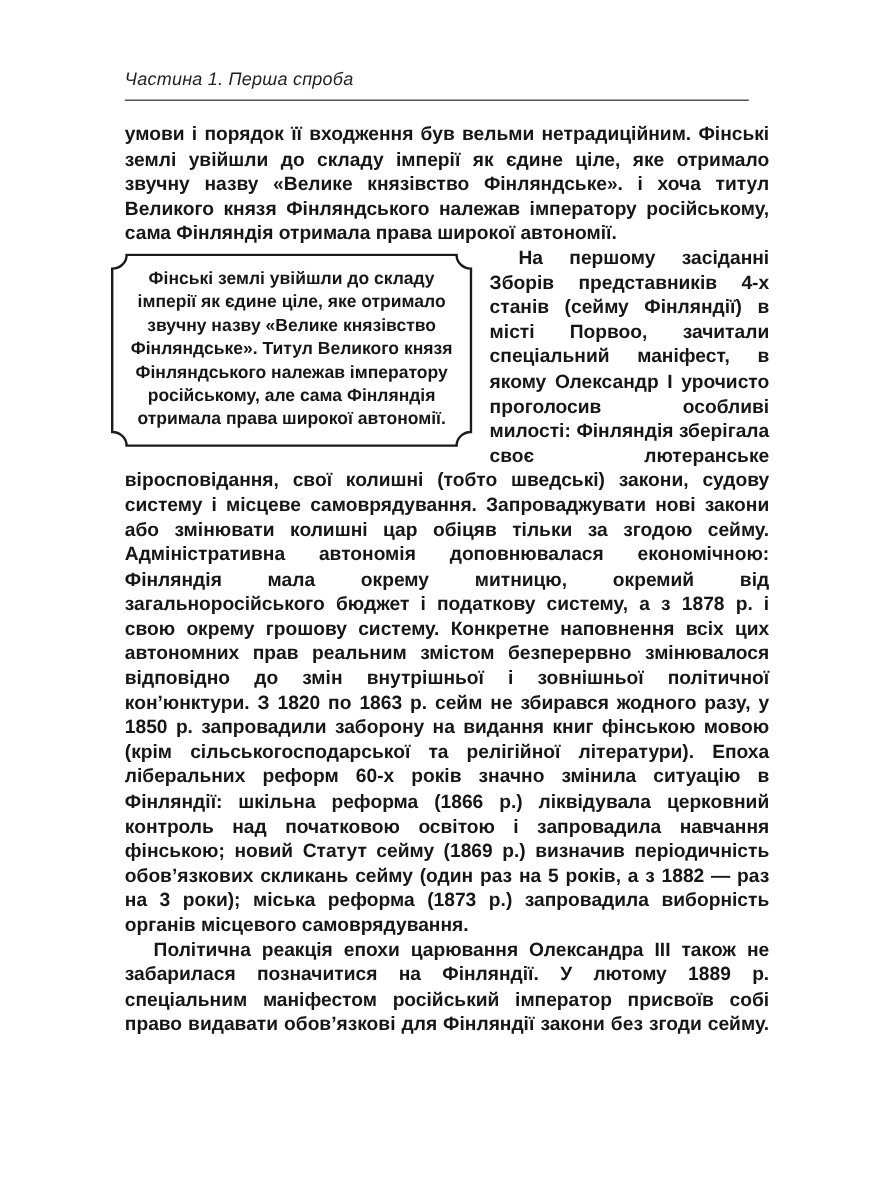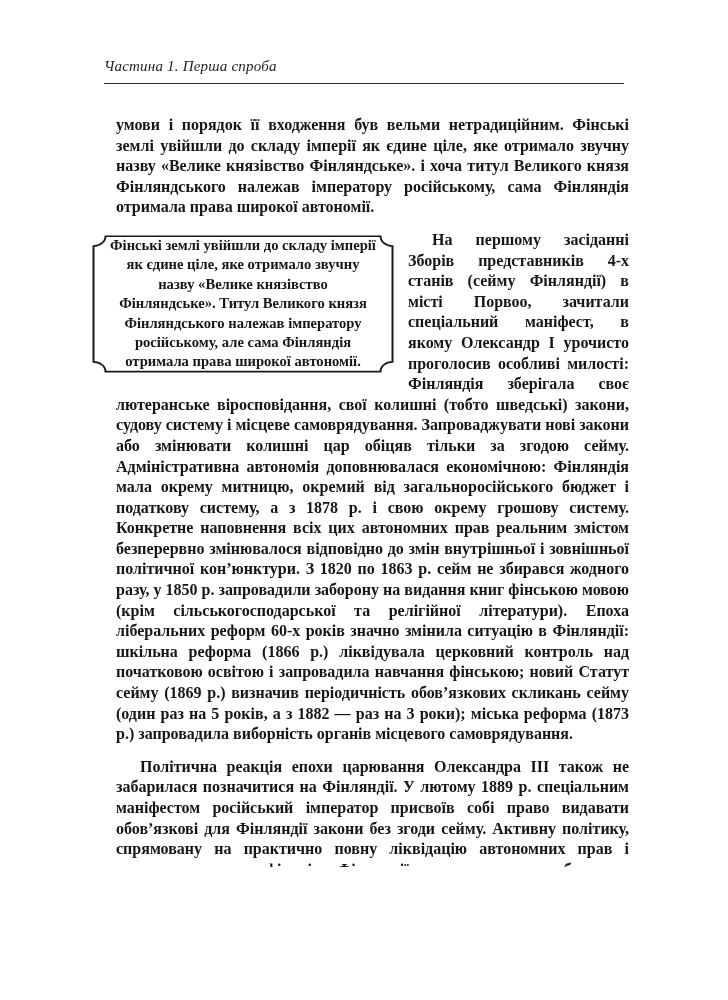--- a/index.html
+++ b/index.html
@@ -6,21 +6,21 @@
     margin: 0;
     padding: 0;
     background: #ffffff;
   }
   .page {
     position: relative;
     width: 728px;
     height: 867px;
     background: #ffffff;
     color: #161616;
-    font-family: Liberation Serif, serif;
+    font-family: Liberation Sans, sans-serif;
     overflow: hidden;
     box-sizing: border-box;
   }
   .running-header {
     position: absolute;
     left: 104px;
     top: 58px;
     width: 520px;
     font-style: italic;
     font-size: 15px;
@@ -33,31 +33,31 @@
     position: absolute;
     left: 104px;
     top: 103px;
     width: 537px;
     font-size: 16px;
     font-weight: 600;
     line-height: 20.6px;
     text-align: justify;
   }
   .body-p {
-    margin: 12px;
+    margin: 0;
   }
   .indent {
     text-indent: 24px;
   }
   .quote-box {
     position: relative;
     float: left;
     width: 302px;
     margin: 5px 14px 8px -12px;
-    padding: 1px 17px;
+    padding: 13px 17px;
     box-sizing: border-box;
     text-align: center;
   }
   .quote-frame {
     position: absolute;
     left: 0; top: 0;
     width: 100%; height: 100%;
   }
   .quote-text {
     position: relative;

